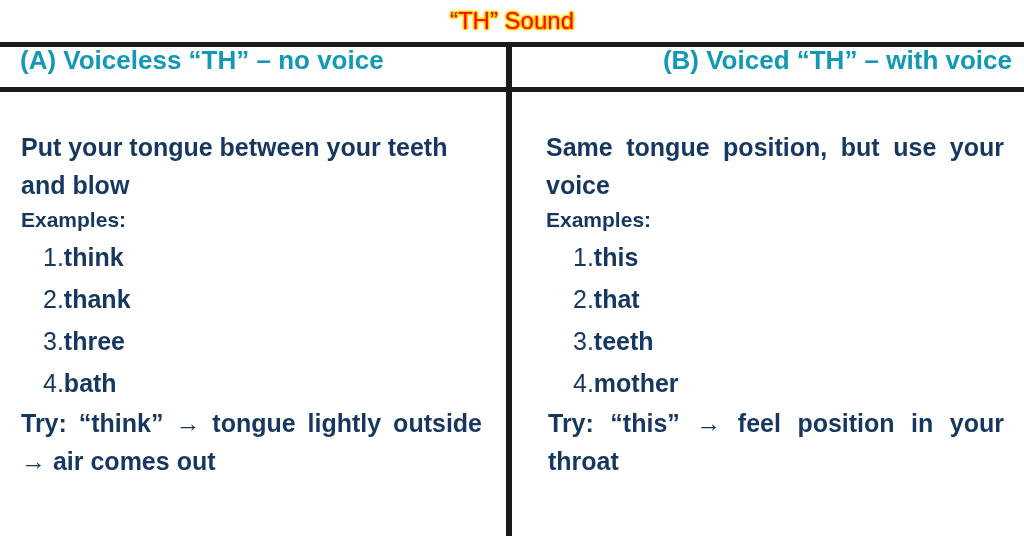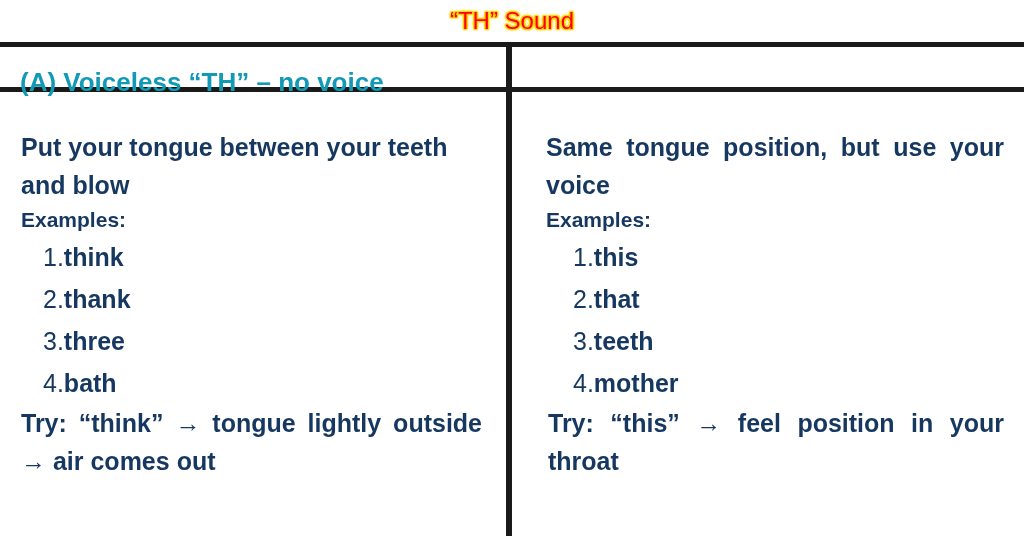--- a/index.html
+++ b/index.html
@@ -86,21 +86,21 @@
     left: 0;
     top: 5px;
     width: 1024px;
     height: 40px;
     display: flex;
   }
   .header-cell {
     width: 506px;
     height: 48px;
     display: flex;
-    align-items: flex-end;
+    align-items: flex-start;
     box-sizing: border-box;
   }
   .header-cell.left  { justify-content: flex-start; padding-left: 20px; }
   .header-cell.right { justify-content: flex-end;   padding-right: 12px; }
   .header-cell.right { margin-left: 12px; }
 
   .header-text {
     font-size: 26px;
     font-weight: bold;
     color: #1199b5;
@@ -186,20 +186,23 @@
   <div class="table">
 
     <div class="hrule hrule-top"></div>
     <div class="hrule hrule-bottom"></div>
     <div class="vrule"></div>
 
     <div class="header-row">
       <div class="header-cell left">
         <span class="header-text">(A) Voiceless “TH” – no voice</span>
       </div>
+      <div class="header-cell right">
+        <span class="header-text">(B) Voiced “TH” – with voice</span>
+      </div>
     </div>
 
     <div class="body-row">
 
       <div class="col left">
         <p class="para">Put your tongue between your teeth and blow</p>
         <p class="examples-label">Examples:</p>
         <ul class="numlist">
           <li>
             <span class="num">1.</span><span class="word">think</span>

